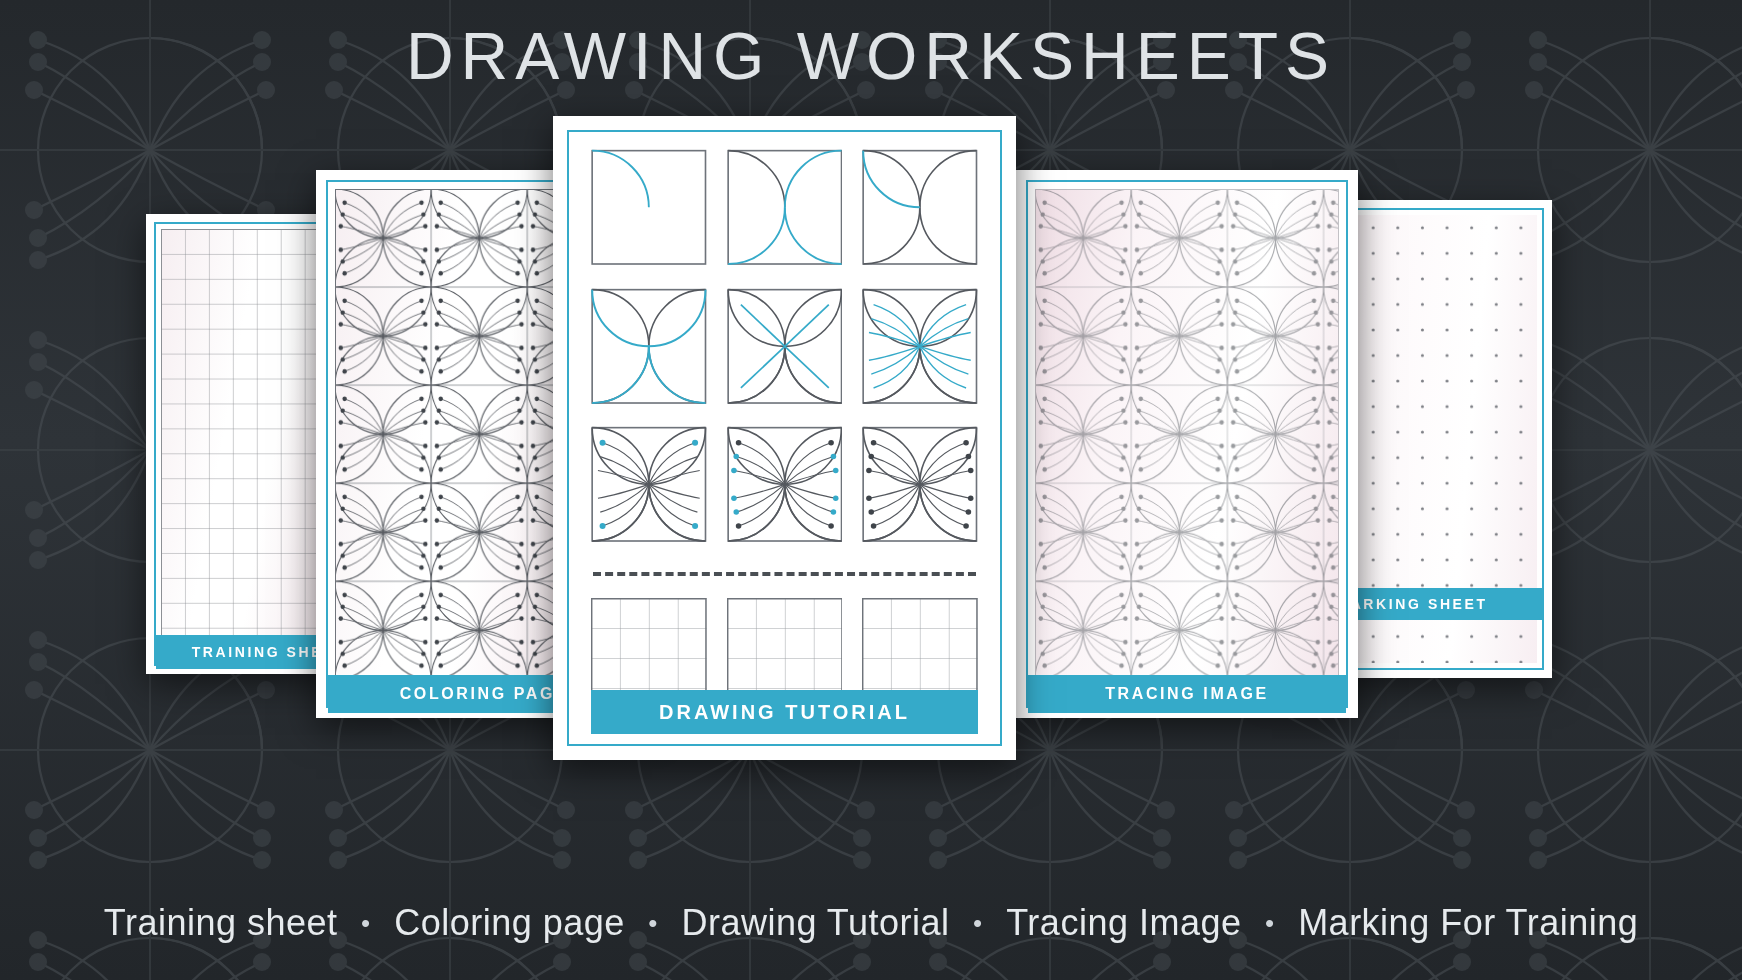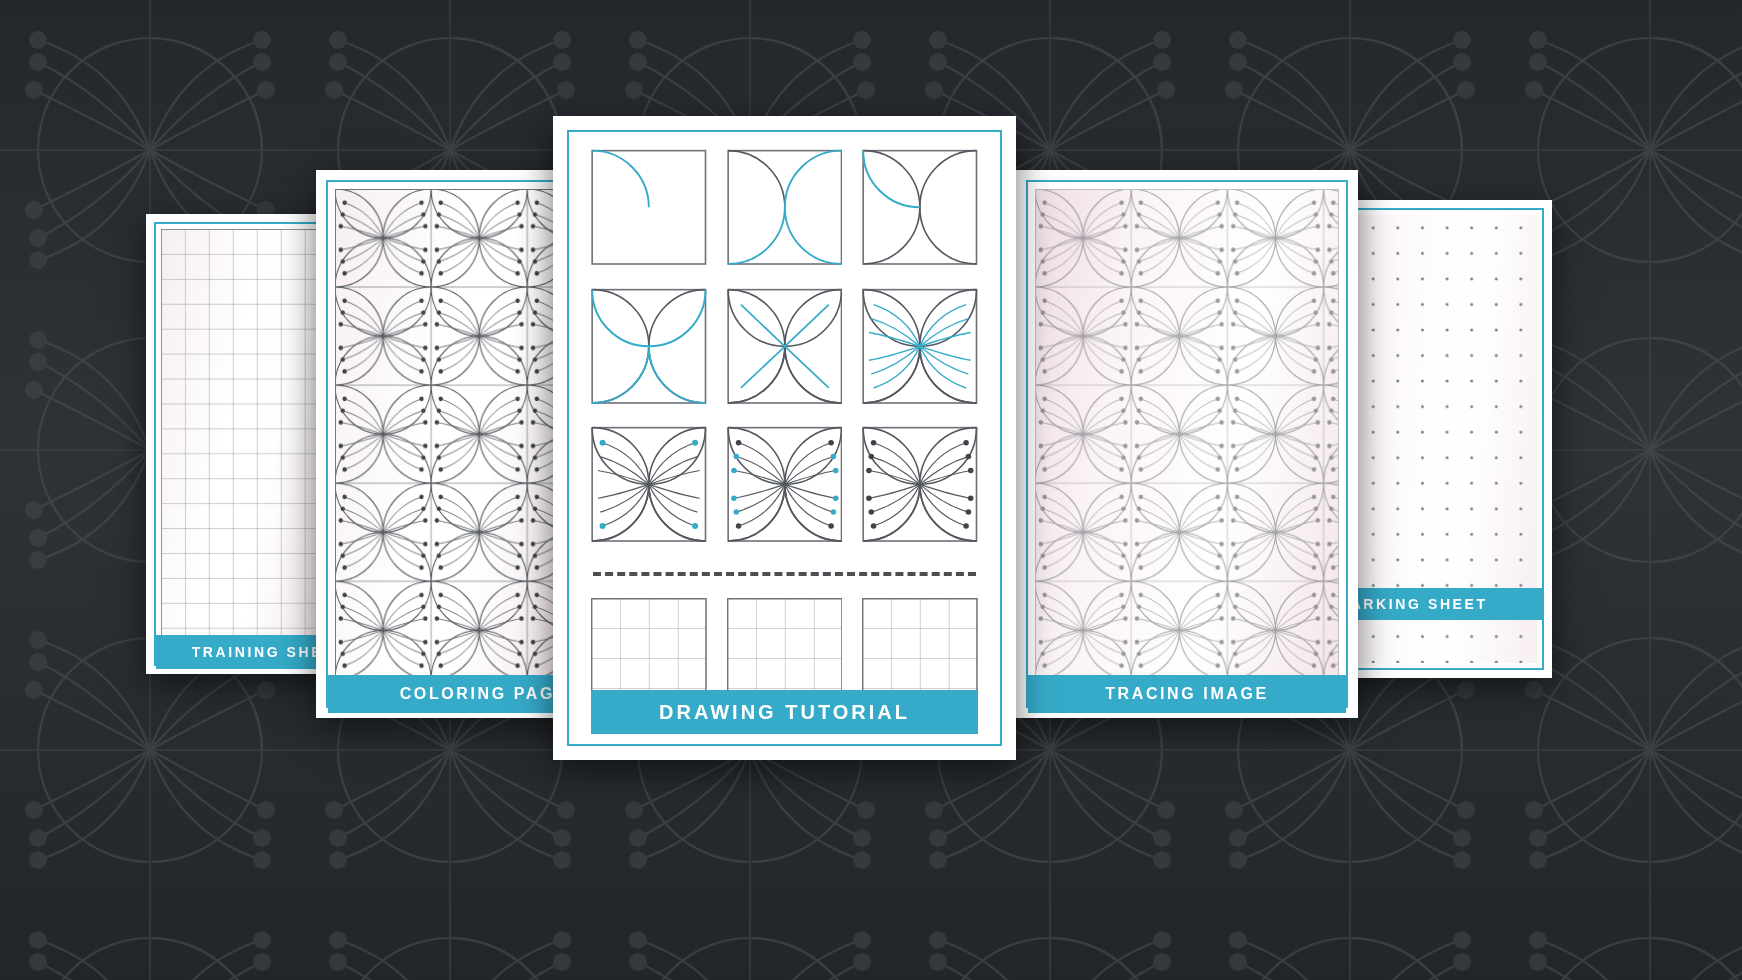--- a/index.html
+++ b/index.html
@@ -171,20 +171,21 @@
       <linearGradient id="vig" x1="0" y1="0" x2="0" y2="1">
         <stop offset="0%" stop-color="#24282c"></stop>
         <stop offset="45%" stop-color="#2e3338"></stop>
         <stop offset="100%" stop-color="#22262a"></stop>
       </linearGradient>
     </defs>
     <rect width="1742" height="980" fill="url(#vig)"></rect>
     <rect width="1742" height="980" fill="url(#bgtile)" opacity="0.55"></rect>
   </svg>
 
+  <h1 class="main-title">DRAWING WORKSHEETS</h1>
 
   <div class="card" id="card-training" style="left:146px; top:214px; width:246px; height:460px; padding:8px;">
     <div class="card-inner" style="padding:5px;">
       <div class="sheet">
         <div class="tint"></div>
         <svg viewBox="0 0 230 440" preserveAspectRatio="none" style="position:absolute;inset:0;width:100%;height:100%;">
           <defs>
             <pattern id="sqgrid" width="25.5" height="25.5" patternUnits="userSpaceOnUse">
               <path d="M25.5 0 L0 0 0 25.5" fill="none" stroke="#8a8d92" stroke-width="0.9"></path>
             </pattern>
@@ -519,14 +520,25 @@
           </svg>
         </div>
       </div>
 
       <div class="label-band" style="left:22px; right:22px; bottom:10px; height:44px; line-height:44px; font-size:20px; letter-spacing:3px;">
         <span>DRAWING TUTORIAL</span>
       </div>
     </div>
   </div>
 
+  <div class="caption">
+    <span class="ctext">Training sheet</span>
+    <span class="dot">•</span>
+    <span class="ctext">Coloring page</span>
+    <span class="dot">•</span>
+    <span class="ctext">Drawing Tutorial</span>
+    <span class="dot">•</span>
+    <span class="ctext">Tracing Image</span>
+    <span class="dot">•</span>
+    <span class="ctext">Marking For Training</span>
+  </div>
 
 </div>
 
 </body></html>

